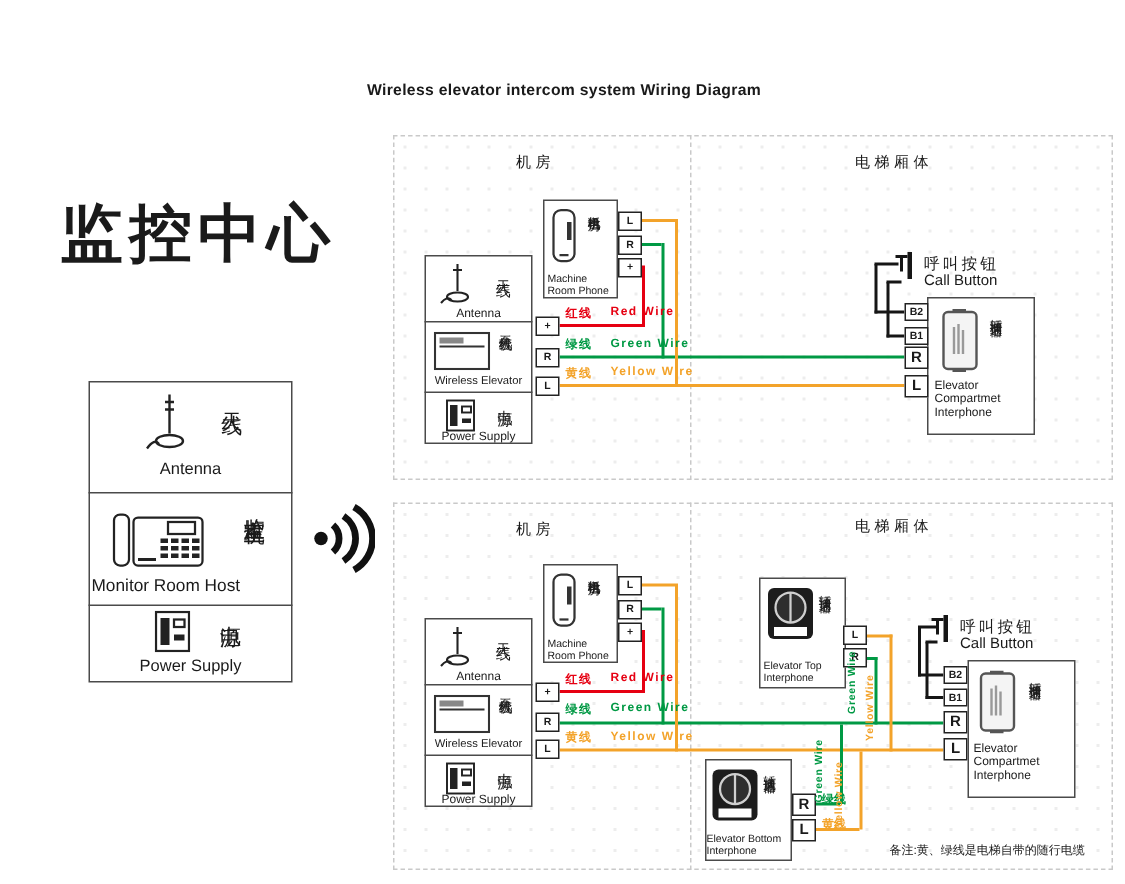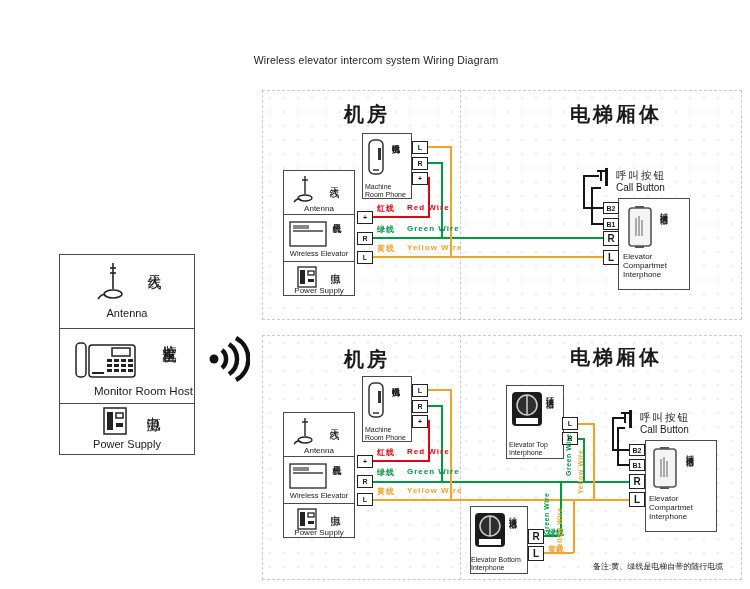--- a/index.html
+++ b/index.html
@@ -3,44 +3,45 @@
 <meta charset="utf-8">
 <style>
   :root{--c-red:#e60012;--c-green:#009944;--c-yellow:#f3a32a;--ink:#1a1a1a;--box:#4a4a4a;--dash:#c9c9c9}
   html,body{margin:0;padding:0;background:#fff}
   #canvas{position:relative;width:750px;height:589px;overflow:hidden;background:#fff;
           font-family:"Liberation Sans",sans-serif;color:var(--ink)}
   .abs,.term,.wire,.cap,.vtext,.wlabel,.vlabel,.box,.dash,.divider,.hdr{position:absolute;box-sizing:border-box}
   .dash{border:1px dashed var(--dash);background-image:radial-gradient(circle,#ededed 1px,transparent 1.3px);background-size:14px 14px}
   .divider{width:0;border-left:1px dashed var(--dash)}
   .box{border:1.5px solid var(--box);background:#fff}
-  .hdr{font-weight:bold;font-size:20px;letter-spacing:3px}
+  .hdr{font-weight:normal;font-size:10px;letter-spacing:3px}
   .term{width:16px;height:13px;background:#fff;border:1.5px solid #222;display:flex;align-items:center;justify-content:center;
         font-size:7px;font-weight:bold;z-index:5}
   .term.big{height:15px;font-size:10px}
   .wire{z-index:2}
   .h{height:2px}.v{width:2px}
   .bg-red{background:var(--c-red)}.bg-green{background:var(--c-green)}.bg-yellow{background:var(--c-yellow)}.bg-black{background:#161616}
   .c-red{color:var(--c-red)}.c-green{color:var(--c-green)}.c-yellow{color:var(--c-yellow)}
   .wlabel{display:flex;gap:12px;font-size:8px;font-weight:bold;letter-spacing:1px;white-space:nowrap;z-index:6;background:transparent}
   .vlabel{font-size:7px;font-weight:bold;letter-spacing:.5px;white-space:nowrap;transform-origin:0 100%;transform:rotate(-90deg);z-index:6}
   .vtext{writing-mode:vertical-rl;text-orientation:upright;line-height:1;letter-spacing:1px}
   .cap{white-space:pre-line;line-height:1.15;font-size:8px}
   .title-zh{font-size:27px;font-weight:900;letter-spacing:2px}
-  .title-en{font-size:10.5px;font-weight:normal;letter-spacing:.2px}
+  .title-en{font-size:10.5px;font-weight:bold;letter-spacing:.2px}
   .big-title{font-size:42px;font-weight:900;letter-spacing:4px}
   svg{display:block}
 </style>
 </head>
 <body>
 
 <div id="canvas">
 
   <div class="abs title-en" style="left:231px;top:54px;width:290px;text-align:center">Wireless elevator intercom system Wiring Diagram</div>
 
+  <div class="abs big-title" style="left:40px;top:128px">监控中心</div>
 
   <div class="box" style="left:59px;top:254px;width:136px;height:201px"></div>
   <div class="abs" style="left:59px;top:328px;width:136px;height:0;border-top:1.5px solid var(--box)"></div>
   <div class="abs" style="left:59px;top:403px;width:136px;height:0;border-top:1.5px solid var(--box)"></div>
 
   <div class="abs" style="left:96px;top:261px">
     <svg width="30" height="42" viewBox="0 0 30 42" fill="none" stroke="#222" stroke-width="1.6">
       <line x1="17" y1="2" x2="17" y2="28"></line>
         <line x1="14" y1="7" x2="20" y2="7"></line>
         <line x1="14" y1="12" x2="20" y2="12"></line>
@@ -67,21 +68,21 @@
           <rect x="54" y="25" width="5" height="3"></rect>
         <rect x="33" y="30" width="5" height="3"></rect>
           <rect x="40" y="30" width="5" height="3"></rect>
           <rect x="47" y="30" width="5" height="3"></rect>
           <rect x="54" y="30" width="5" height="3"></rect>
         <rect x="18" y="33" width="12" height="2"></rect>
       </g>
     </svg>
   </div>
   <div class="vtext" style="left:143px;top:334px;height:50px;width:34px;font-size:14px">监控室主机</div>
-  <div class="cap" style="left:61px;top:385px;width:132px;font-size:11.5px;text-align:right">Monitor Room Host</div>
+  <div class="cap" style="left:61px;top:385px;width:132px;font-size:11.5px;text-align:left">Monitor Room Host</div>
 
   <div class="abs" style="left:103px;top:407px">
     <svg width="24" height="28" viewBox="0 0 24 28" fill="none" stroke="#222" stroke-width="1.5">
       <rect x="1" y="1" width="22" height="26"></rect>
       <rect x="4" y="5" width="6" height="18" fill="#222" stroke="none"></rect>
       <rect x="13" y="6" width="7" height="5"></rect>
         <rect x="13" y="16" width="7" height="4" fill="#222" stroke="none"></rect>
     </svg>
   </div>
   <div class="vtext" style="left:147px;top:406px;height:34px;font-size:14px">电源</div>

